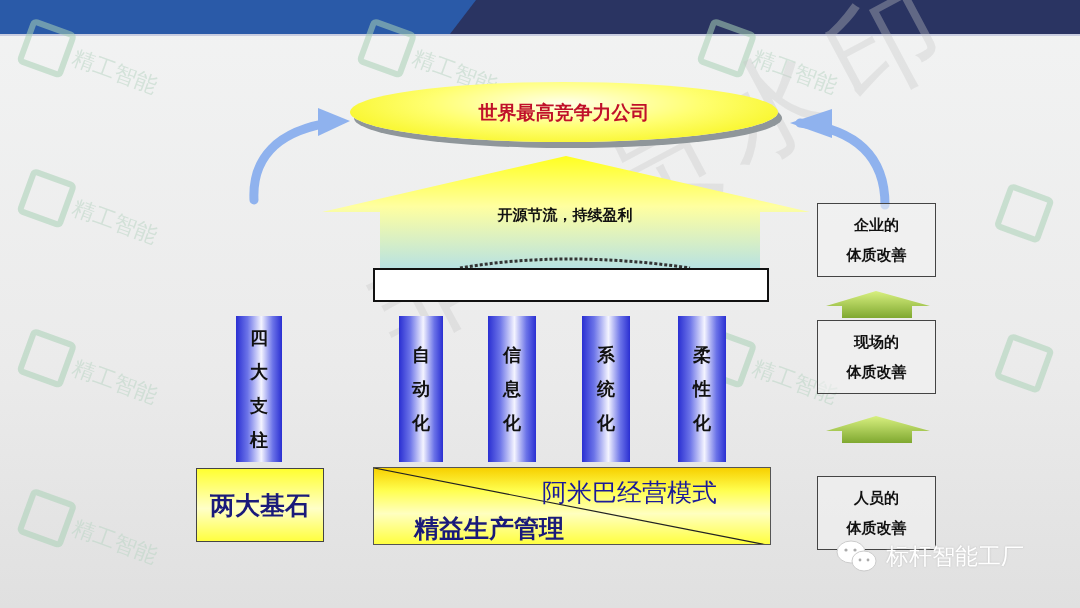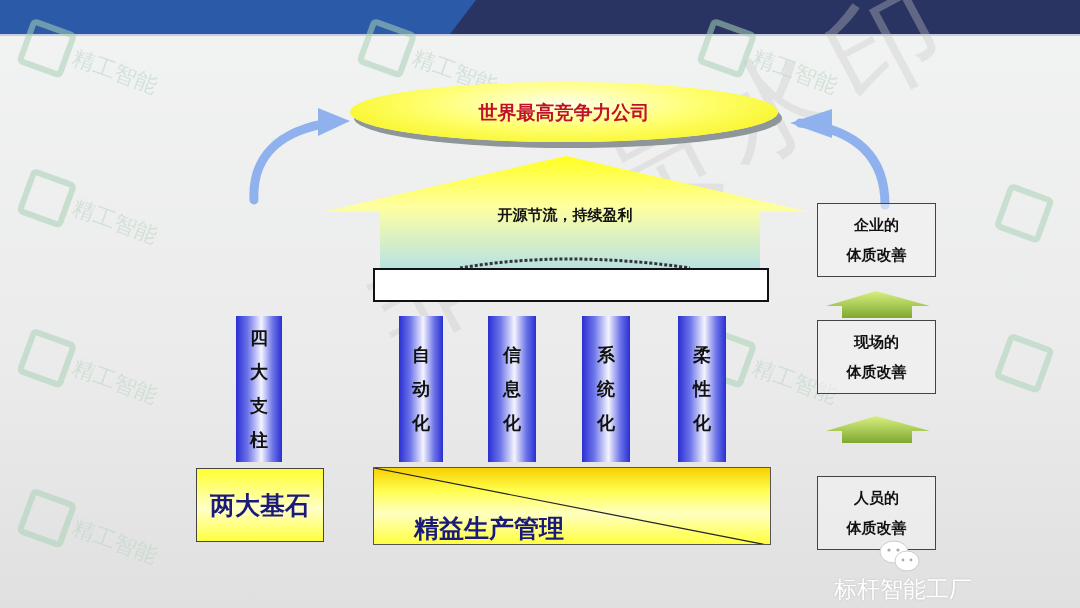--- a/index.html
+++ b/index.html
@@ -37,21 +37,21 @@
                display:flex; align-items:center; justify-content:center; font-size:25px; font-weight:bold; color:#1a1a7a; }
   .base-main { position:absolute; left:373px; top:467px; width:398px; height:78px; border:1px solid #555; box-sizing:border-box;
                background: linear-gradient(180deg,#f7d000 0%,#ffff50 30%,#ffffc0 60%,#ffff40 100%); overflow:hidden; }
   .base-main svg { position:absolute; left:0; top:0; }
   .amoeba { position:absolute; left:168px; top:8px; font-size:25px; color:#1a1a9a; }
   .lean { position:absolute; left:40px; top:44px; font-size:25px; color:#1a1a7a; font-weight:bold; }
 
   .rbox { position:absolute; left:817px; width:119px; height:74px; border:1px solid #444; box-sizing:border-box; background:rgba(242,242,242,.6);
           display:flex; flex-direction:column; align-items:center; justify-content:center; font-size:15px; font-weight:bold; color:#111; line-height:30px; }
 
-  .brand { position:absolute; left:834px; top:538px; display:flex; align-items:center; color:#fff; font-size:23px; text-shadow:0 0 2px #bbb;flex-direction:column; }
+  .brand { position:absolute; left:834px; top:538px; display:flex; align-items:center; color:#fff; font-size:23px; text-shadow:0 0 2px #bbb; }
   .brand .wechat { width:46px; height:36px; position:relative; margin-right:6px; }
 </style>
 </head>
 <body>
 
 <div class="header">
   <div class="blue-fill"></div>
   <div class="blue"></div>
 </div>
 <div class="header-line"></div>
@@ -126,20 +126,21 @@
   <span>柔</span>
   <span>性</span>
   <span>化</span>
 </div>
 
 <div class="base-left">两大基石</div>
 <div class="base-main">
   <svg width="398" height="78">
     <line x1="0" y1="0" x2="398" y2="78" stroke="#222" stroke-width="1.2"></line>
   </svg>
+  <div class="amoeba">阿米巴经营模式</div>
   <div class="lean">精益生产管理</div>
 </div>
 
 <div class="rbox" style="top:203px">
   <span>企业的</span>
   <span>体质改善</span>
 </div>
 <div class="rbox" style="top:320px">
   <span>现场的</span>
   <span>体质改善</span>

